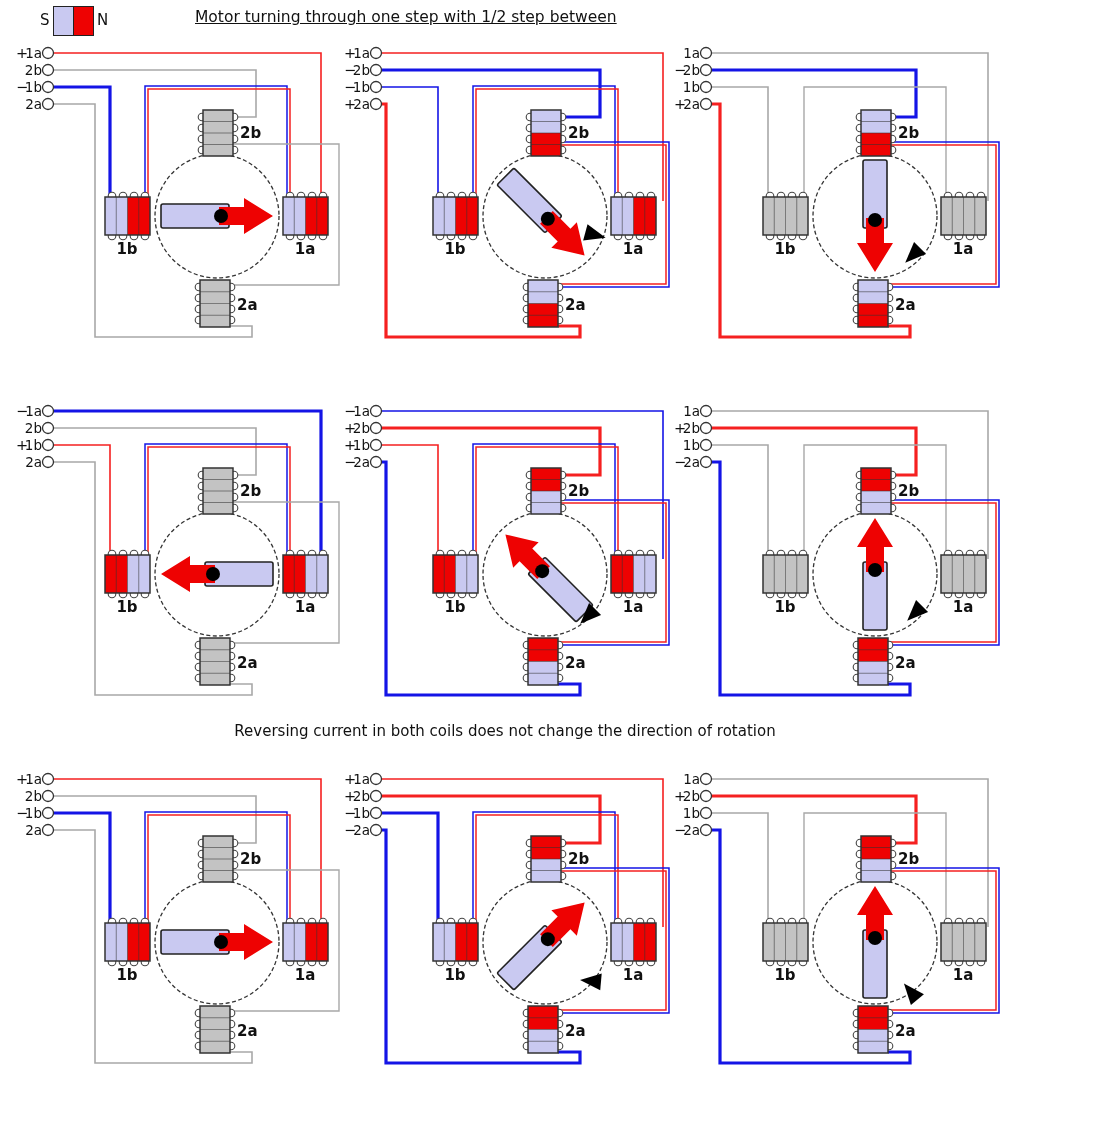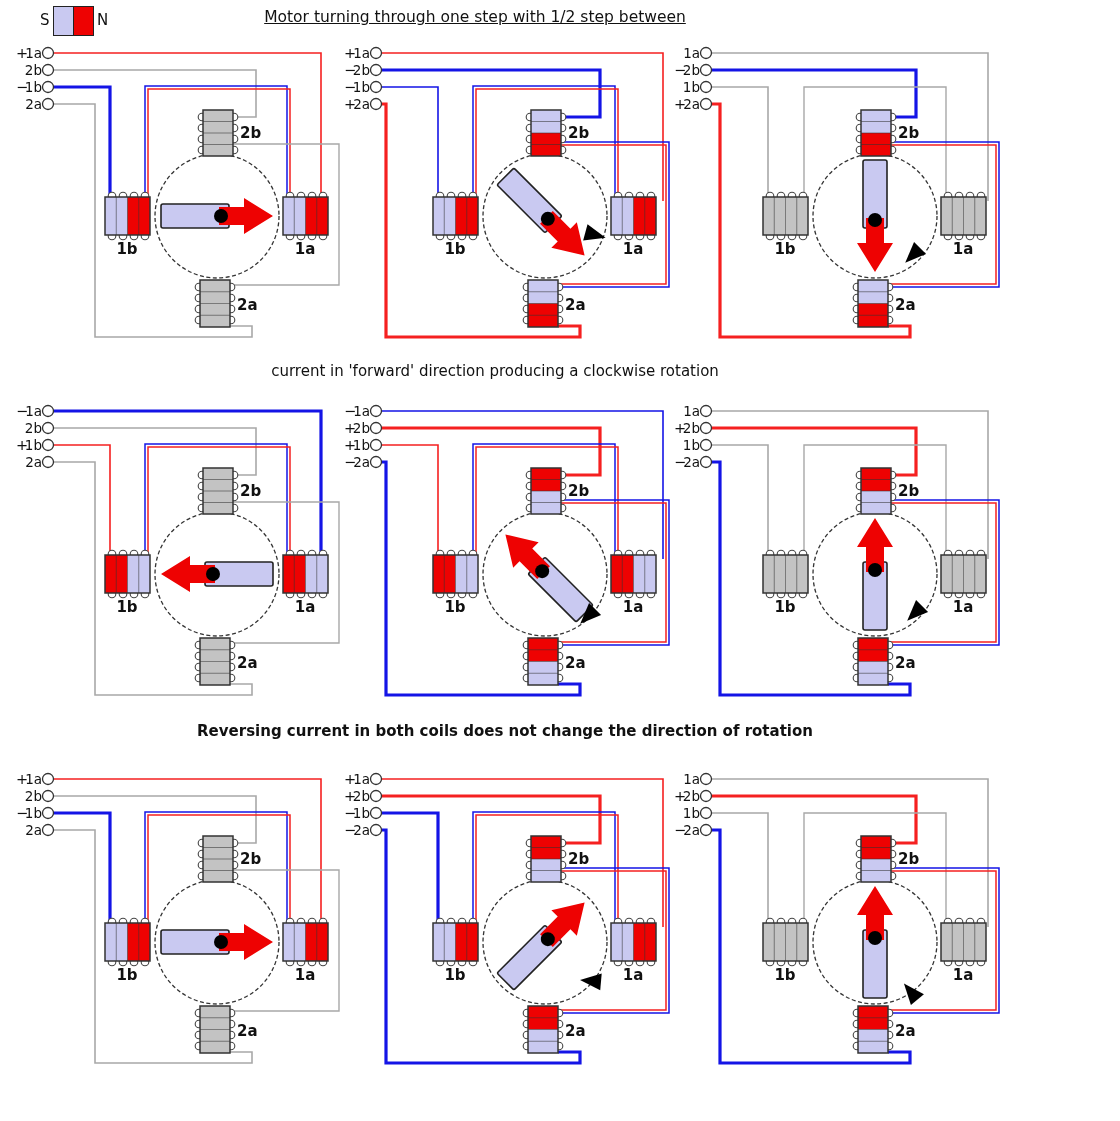--- a/index.html
+++ b/index.html
@@ -1,22 +1,22 @@
 <!DOCTYPE html>
 <html><head>
 <meta charset="utf-8">
 <style>
   html,body{margin:0;padding:0;background:#ffffff;}
   #stage{position:relative;width:1120px;height:1121px;background:#fff;overflow:hidden;
          font-family:"DejaVu Sans",sans-serif;color:#111;}
-  .title{position:absolute;left:195px;top:8px;width:560px;text-align:center;
+  .title{position:absolute;left:195px;top:8px;width:560px;text-align:left;
          font-size:15.5px;text-decoration:underline;}
   .caption{position:absolute;font-size:15px;text-align:center;}
   #cap1{left:150px;top:362px;width:690px;}
-  #cap2{left:130px;top:722px;width:750px;font-weight:bold;}
+  #cap2{left:130px;top:722px;width:750px;}
   #cap3{left:200px;top:1080px;width:660px;letter-spacing:.5px;}
   .rowsvg{position:absolute;left:0;width:1120px;height:330px;}
   #row1{top:38px;} #row2{top:396px;} #row3{top:764px;}
   .legend{position:absolute;left:40px;top:6px;height:30px;}
   .legend .lab{position:absolute;top:5px;font-size:15px;}
   .legend #s-lab{left:0px;} .legend #n-lab{left:57px;}
   .legend .box{position:absolute;top:0px;width:19px;height:28px;border:1.4px solid #222;}
   .legend #s-box{left:13px;background:#c9c9f1;border-right:none;}
   .legend #n-box{left:33px;background:#ee0202;}
 </style>
@@ -812,15 +812,14 @@
         <text x="700" y="37" font-size="13.5" font-family="&quot;DejaVu Sans&quot;, sans-serif" fill="#111111" font-weight="normal" text-anchor="end">2b</text>
         <circle cx="706" cy="32" r="5.5" fill="#fff" stroke="#333" stroke-width="1.3"></circle>
         <text x="700" y="54" font-size="13.5" font-family="&quot;DejaVu Sans&quot;, sans-serif" fill="#111111" font-weight="normal" text-anchor="end">1b</text>
         <circle cx="706" cy="49" r="5.5" fill="#fff" stroke="#333" stroke-width="1.3"></circle>
         <text x="680" y="71" font-size="14.5" font-family="&quot;DejaVu Sans&quot;, sans-serif" fill="#111111" font-weight="normal" text-anchor="middle">−</text>
         <text x="700" y="71" font-size="13.5" font-family="&quot;DejaVu Sans&quot;, sans-serif" fill="#111111" font-weight="normal" text-anchor="end">2a</text>
         <circle cx="706" cy="66" r="5.5" fill="#fff" stroke="#333" stroke-width="1.3"></circle>
       </g>
     </svg>
 
-  <div class="caption" id="cap1">current in 'forward' direction producing a clockwise rotation</div>
   <div class="caption" id="cap2">Reversing current in both coils does not change the direction of rotation</div>
 </div>
 
 </body></html>

